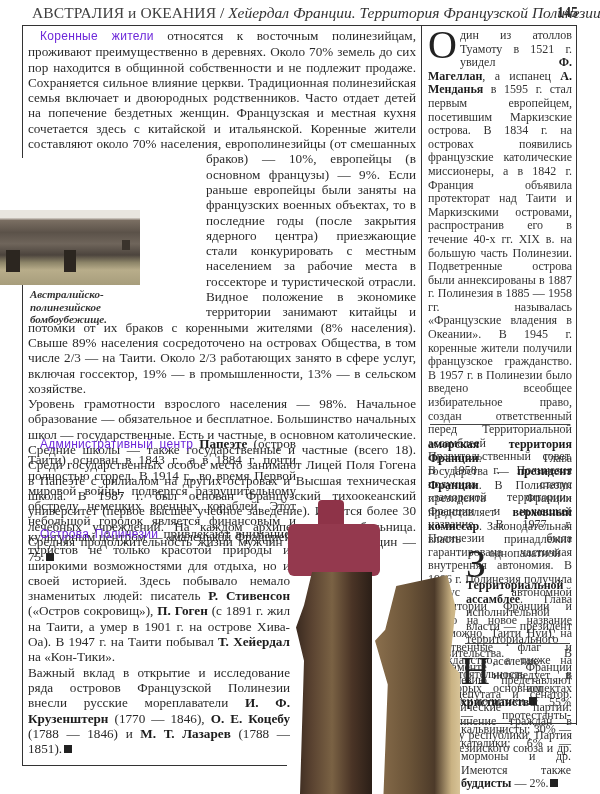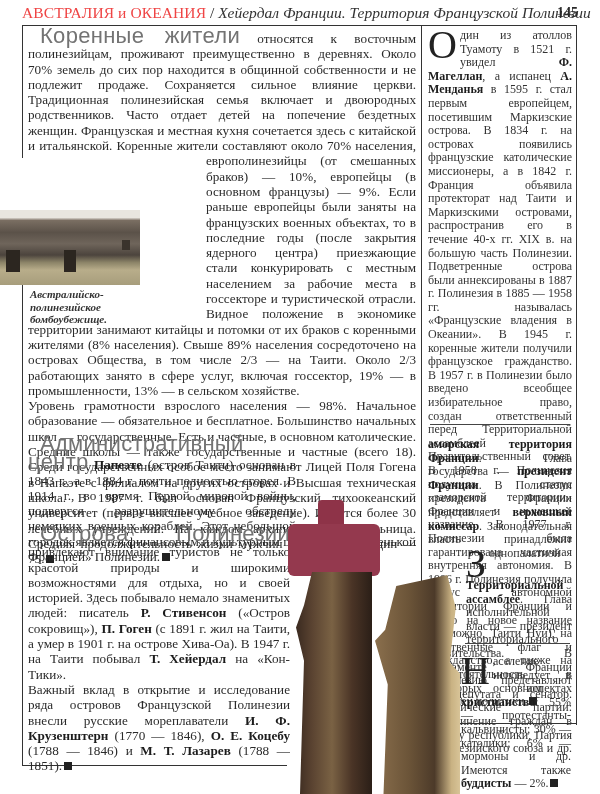--- a/index.html
+++ b/index.html
@@ -1,33 +1,33 @@
 <!DOCTYPE html>
 <html><head>
 <meta charset="utf-8">
 <style>
   html,body{margin:0;padding:0;background:#fff;}
   body{width:600px;height:794px;position:relative;overflow:hidden;font-family:"Liberation Serif","DejaVu Serif",serif;color:#2a2a2a;}
   .running-head{position:absolute;left:22px;top:2px;width:556px;height:22px;font-size:15.5px;line-height:22px;white-space:nowrap;}
-  .running-head .section{color:#ef4444;letter-spacing:0.1px;}
+  .running-head .section{color:#404040;letter-spacing:0.1px;margin-left:10px;}
   .running-head .sub{font-style:italic;color:#333;}
   .running-head .page-no{position:absolute;right:0;top:0;font-weight:bold;font-size:14px;}
   .frame-top{position:absolute;left:22px;top:25px;width:400px;height:0;border-top:1px solid #333;}
   .frame-left{position:absolute;left:22px;top:25px;height:133px;border-left:1px solid #333;}
   .frame-left2{position:absolute;left:22px;top:283px;height:483px;border-left:1px solid #333;}
   .frame-bottom{position:absolute;left:22px;top:765px;width:265px;border-top:1.5px solid #333;}
   .col-divider{position:absolute;left:421px;top:25px;height:418px;border-left:1px solid #333;}
   .col-divider2{position:absolute;left:421px;top:443px;height:175px;border-left:1px solid #333;}
   .right-frame{position:absolute;left:576px;top:25px;height:700px;border-left:1.5px solid #333;}
   .right-frame-top{position:absolute;left:421px;top:25px;width:156px;border-top:1px solid #333;}
   .right-bottom{position:absolute;left:425px;top:723px;width:152px;border-top:1.5px solid #333;}
   .rule{position:absolute;border-top:1px solid #444;}
   .txt{position:absolute;font-size:13.2px;line-height:15.3px;text-align:justify;hyphens:manual;}
   .txt p{margin:0;}
-  .lead{font-family:"Liberation Sans","DejaVu Sans",sans-serif;font-size:22px;letter-spacing:0.3px;color:#737373;}
+  .lead{font-family:"Liberation Sans","DejaVu Sans",sans-serif;font-size:12px;letter-spacing:0.3px;color:#6d28d9;}
   .side{position:absolute;font-size:12px;line-height:13.6px;text-align:justify;color:#333;}
   .dropcap{float:left;font-size:40px;line-height:30px;margin:1px 3px 0 0;font-family:"Liberation Serif",serif;color:#222;}
   b{color:#1c1c1c;}
   .endmark{display:inline-block;width:8px;height:8px;background:#222;margin-left:2px;vertical-align:0;}
   .photo-shelter{position:absolute;left:0;top:210px;width:140px;height:75px;background:linear-gradient(180deg,#e8e6df 0%,#e8e6df 10%,#7a6e62 14%,#5b5249 30%,#6f655b 45%,#4c443d 60%,#8c8468 70%,#b8ad8a 80%,#a79d7c 100%);}
   .photo-shelter .door1{position:absolute;left:6px;top:40px;width:14px;height:22px;background:#2c2620;}
   .photo-shelter .door2{position:absolute;left:64px;top:40px;width:12px;height:22px;background:#2c2620;}
   .photo-shelter .door3{position:absolute;left:122px;top:30px;width:8px;height:10px;background:#3a332c;}
   .caption{position:absolute;left:30px;top:288px;width:110px;font-style:italic;font-size:11px;line-height:12.5px;color:#333;}
   .moai-hat{position:absolute;left:288px;top:500px;width:96px;height:70px;}

